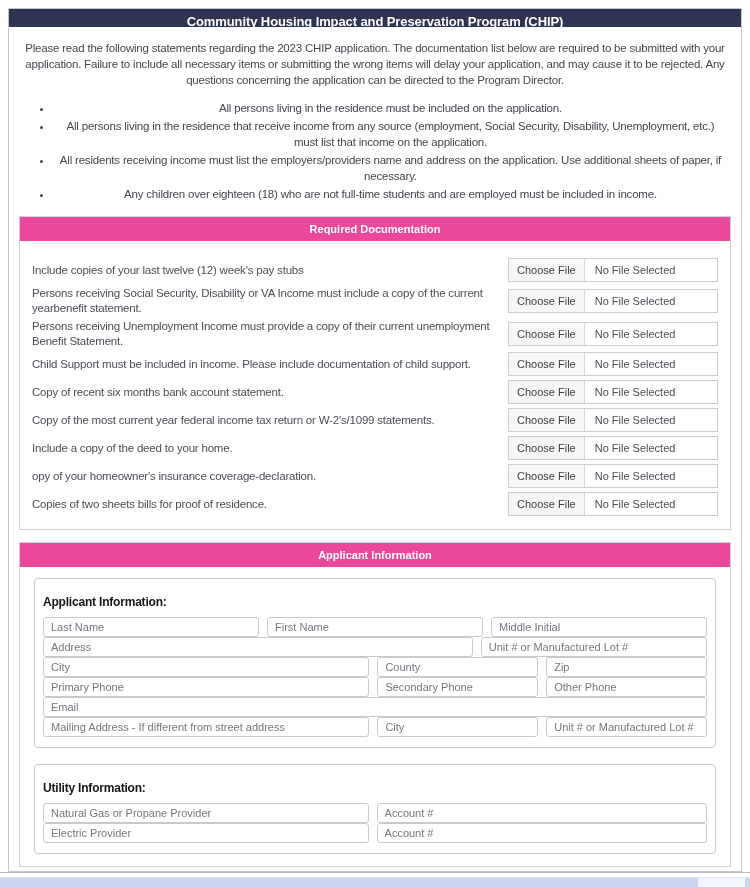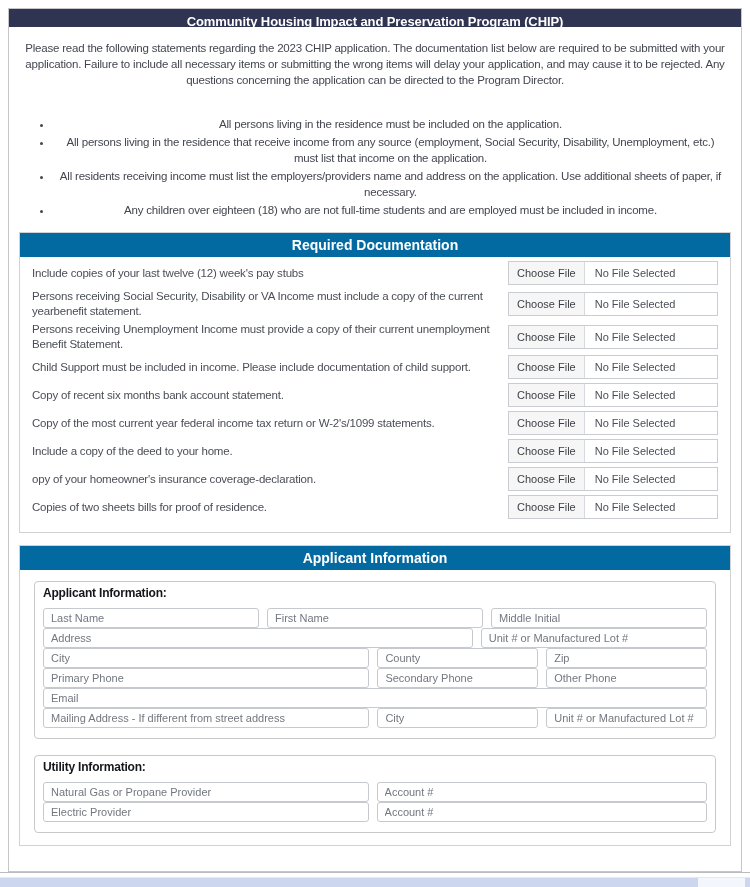--- a/index.html
+++ b/index.html
@@ -24,32 +24,32 @@
     height: 18px; line-height: 26px;
     background: #2e3451;
     color: #fff;
     font-weight: bold;
     font-size: 13px;
     text-align: center;
     letter-spacing: -0.1px;
   }
   .intro { padding: 13px 13px 0 13px; font-size: 11.5px; line-height: 16px; letter-spacing: -0.2px; color: #43464f; text-align: center; }
   .intro p { margin: 0; }
-  .intro ul { margin: 28px 0 0 0; padding-left: 31px; }
+  .intro ul { margin: 12px 0 0 0; padding-left: 31px; }
   .intro li { margin-bottom: 1px; line-height: 16.5px; }
 
   .section-card { margin: 14px 10px 0 10px; border: 1px solid #d2d2d4; background: #fff; }
   .card-header {
     height: 24px; line-height: 24px;
-    background: #0369a1; color: #fff;
-    font-weight: bold; font-size: 14px;
+    background: #ec4899; color: #fff;
+    font-weight: bold; font-size: 11px;
     text-align: center;
   }
 
-  .doc-body { padding: 4px 12px 13px 12px; display: flex; flex-direction: column; row-gap: 4px; }
+  .doc-body { padding: 17px 12px 13px 12px; display: flex; flex-direction: column; row-gap: 4px; }
   .doc-row { display: flex; align-items: center; justify-content: space-between; min-height: 24px; }
   .doc-label { width: 482px; font-size: 11.5px; line-height: 14.5px; letter-spacing: -0.2px; color: #4b4e57; }
   .file-control {
     width: 210px; height: 24px;
     border: 1px solid #c9ccd1; background: #fff;
     display: flex; align-items: stretch;
     flex-shrink: 0;
     cursor: pointer;
     margin-left: 13px;
   }
@@ -59,21 +59,21 @@
     color: #3c3f45;
     font-size: 11px;
     padding: 0 8px;
     display: flex; align-items: center;
     white-space: nowrap;
   }
   .file-status { font-size: 11px; color: #4b4e57; padding-left: 10px; display: flex; align-items: center; white-space: nowrap; }
 
   .app-card { margin-top: 12px; }
   .app-body { padding: 11px 14px 12px 14px; }
-  .fieldset { border: 1px solid #c9c9cc; border-radius: 4px; padding: 0 8px 10px 8px; background: #fff; }
+  .fieldset { border: 1px solid #c9c9cc; border-radius: 4px; padding: 12px 8px 10px 8px; background: #fff; }
   .fieldset-gap { height: 16px; }
   .legend { font-weight: bold; font-size: 12px; color: #15161a; letter-spacing: -0.2px; margin: 4px 0 8px 0; }
   .frow { display: grid; column-gap: 8px; margin-bottom: 0; }
   .frow:last-child { margin-bottom: 0; }
   .cols-name { grid-template-columns: 1fr 1fr 1fr; }
   .cols-addr { grid-template-columns: 1.9fr 1fr; }
   .cols-city { grid-template-columns: 2.03fr 1fr 1fr; }
   .cols-full { grid-template-columns: 1fr; }
   .cols-util { grid-template-columns: 1fr 1.015fr; }
   input[type="text"] {

